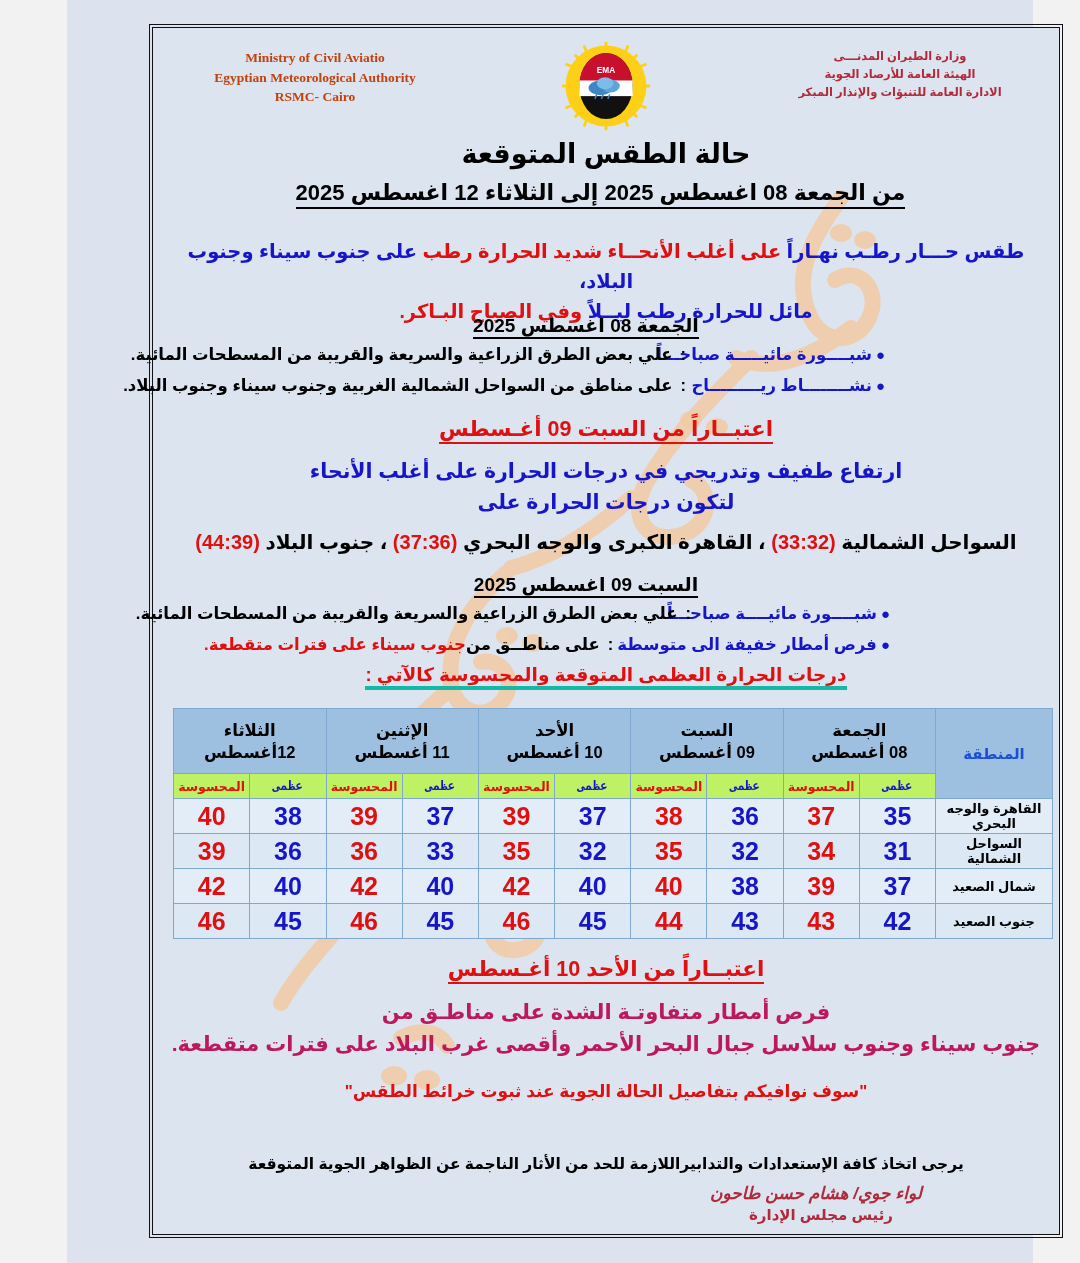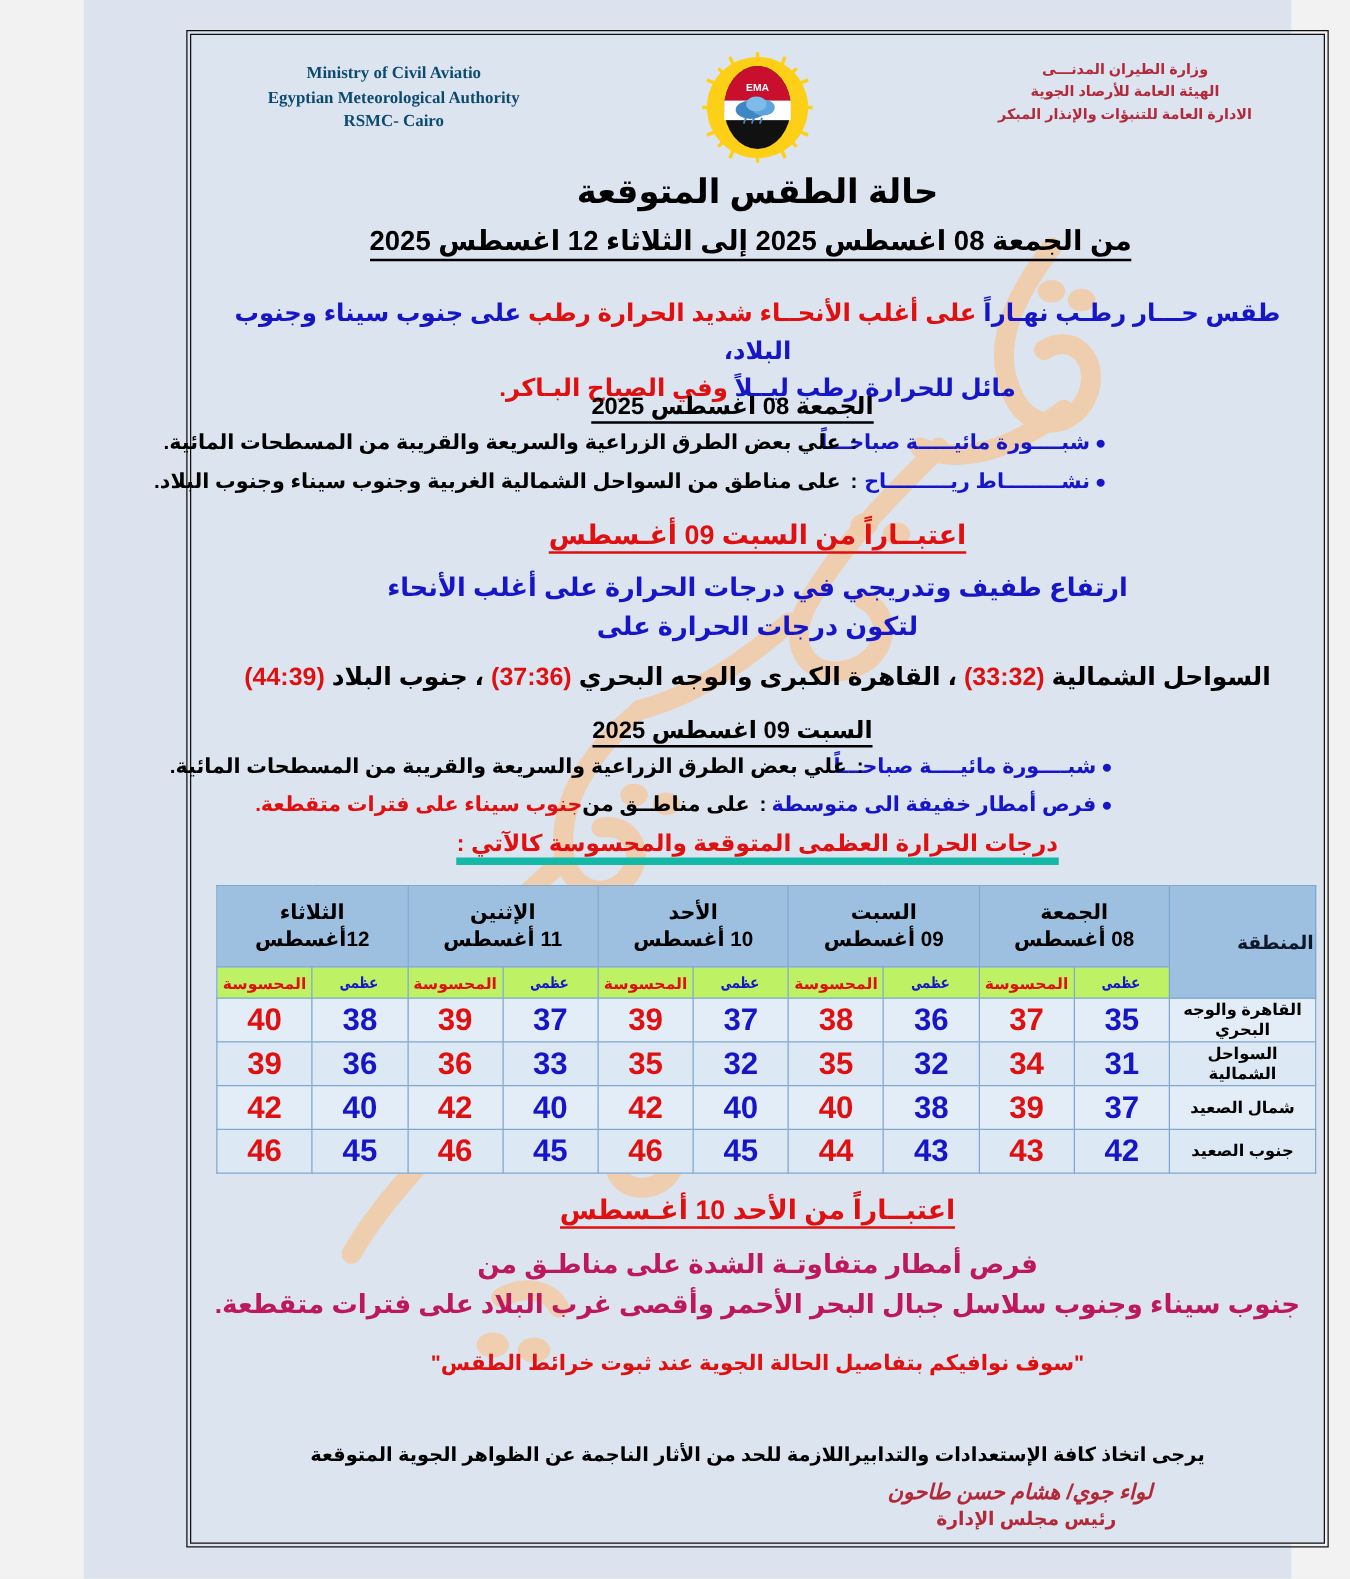--- a/index.html
+++ b/index.html
@@ -60,21 +60,21 @@
     top: 12px; left: 0; right: 0;
     height: 80px;
   }
   .hdr-en {
     position: absolute;
     left: 12px;
     top: 8px;
     width: 300px;
     text-align: center;
     direction: ltr;
-    color: #0c4a6e;
+    color: #c2410c;
     font-family: "Liberation Serif", "DejaVu Serif", serif;
     font-weight: bold;
     font-size: 13.5px;
     line-height: 1.45;
   }
   .hdr-ar {
     position: absolute;
     right: 14px;
     top: 8px;
     width: 290px;
@@ -197,21 +197,21 @@
   .sat-head  { margin-right: 40px; }
   .sat-list  { margin-top: 2px; padding-right: 155px; }
 
   .table-caption {
     top: 636px;
     font-size: 18.5px;
     font-weight: bold;
     color: #e01010;
     text-align: center;
   }
-  .table-caption span.u { border-bottom: 6px solid #14b8a6; padding-bottom: 1px; }
+  .table-caption span.u { border-bottom: 4px solid #14b8a6; padding-bottom: 1px; }
 
   
   .tbl-wrap {
     position: absolute;
     top: 680px;
     left: 20px;
     width: 880px;
   }
   table.temps {
     border-collapse: collapse;
@@ -229,25 +229,24 @@
     color: #000;
     font-size: 16.5px;
     font-weight: bold;
     line-height: 1.35;
     height: 60px;
     padding: 2px 0;
     margin-left: 35px;
   }
   table.temps th.region-head {
     background: #9dc0e0;
-    color: #0f172a;
+    color: #1d4ed8;
     font-size: 15px;
     font-weight: bold;
     width: 114px;
-    text-align: right;
   }
   table.temps th.sub {
     background: #bef264;
     font-size: 12.5px;
     font-weight: bold;
     height: 22px;
     padding: 1px 0;
   }
   table.temps th.sub.max  { color: #1616c8; font-family: Liberation Mono, monospace; }
   table.temps th.sub.feel { color: #e01010; }

